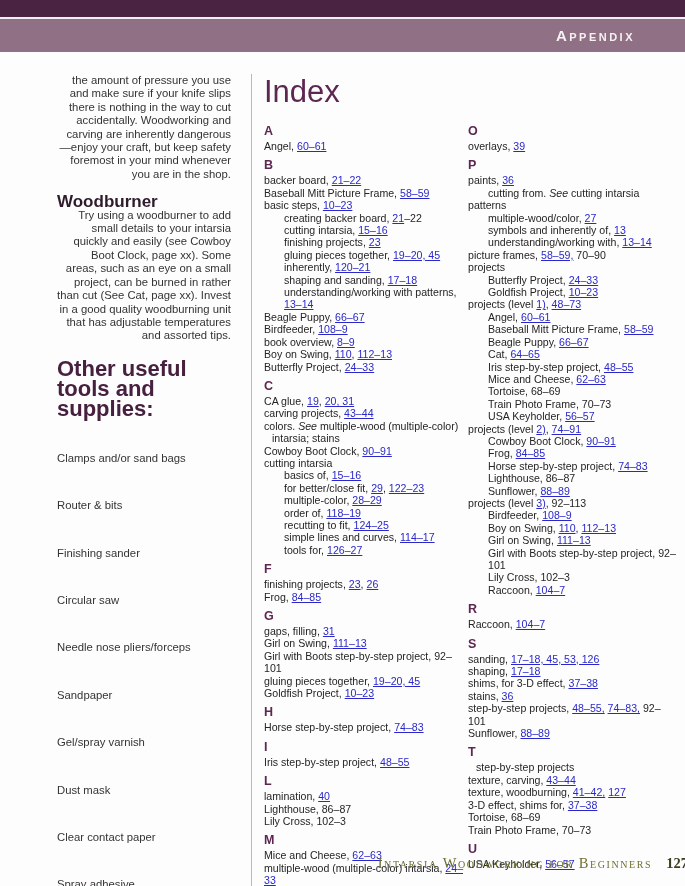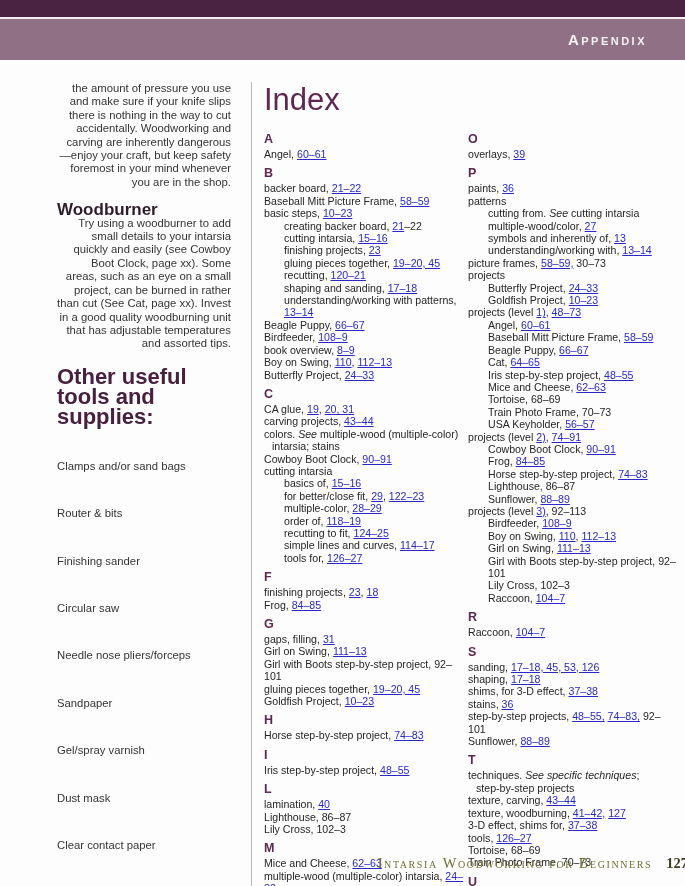--- a/index.html
+++ b/index.html
@@ -5,21 +5,21 @@
   html,body{margin:0;padding:0;}
   body{
     width:685px;height:886px;overflow:hidden;background:#fbfbfb;
     font-family:"Liberation Sans","DejaVu Sans",sans-serif;color:#2b2a2a;
     position:relative;
   }
   .page{width:685px;height:886px;background:#fdfdfd;position:relative;}
   
   .topbar{height:17px;background:var(--topbar,#4a2342);}
   .topline{height:2px;background:#f4eef2;}
-  .band{height:41px;background:var(--band,#907084);display:flex;align-items:center;justify-content:flex-end;padding-right:38px;box-sizing:border-box;}
+  .band{height:33px;background:var(--band,#907084);display:flex;align-items:center;justify-content:flex-end;padding-right:50px;box-sizing:border-box;}
   .band .appendix{color:#f6f2f4;font-variant:small-caps;letter-spacing:2.5px;font-size:15px;font-weight:600;}
   
   .content{display:flex;padding:22px 8px 0 57px;box-sizing:border-box;}
   .leftcol{width:182px;flex:none;font-size:11.3px;line-height:13.4px;color:#353334;}
   .leftcol p{margin:0 8px 0 0;text-align:right;}
   .h-wood{font-size:17px;font-weight:700;color:#2e1c2b;margin:14px 0 0 0;}
   .h-tools{font-size:22px;font-weight:700;color:#47203f;line-height:20px;margin:16px 0 5px 0;}
   .toolslist div{line-height:15.4px;margin-top:32px;}
   .divider{width:1px;background:#b9b9b9;margin:0 12px 0 12px;flex:none;min-height:768px;}
   
@@ -85,21 +85,21 @@
             <div class="letter">A</div>
             <div class="entry ind0"><span>Angel, </span><a class="pg" href="#">60–61</a></div>
             <div class="letter">B</div>
             <div class="entry ind0"><span>backer board, </span><a class="pg" href="#">21–22</a></div>
             <div class="entry ind0"><span>Baseball Mitt Picture Frame, </span><a class="pg" href="#">58–59</a></div>
             <div class="entry ind0"><span>basic steps, </span><a class="pg" href="#">10–23</a></div>
             <div class="entry ind1"><span>creating backer board, </span><a class="pg" href="#">21</a><span>–22</span></div>
             <div class="entry ind1"><span>cutting intarsia, </span><a class="pg" href="#">15–16</a></div>
             <div class="entry ind1"><span>finishing projects, </span><a class="pg" href="#">23</a></div>
             <div class="entry ind1"><span>gluing pieces together, </span><a class="pg" href="#">19–20, 45</a></div>
-            <div class="entry ind1"><span>recutting, </span><a class="pg" href="#">120–21</a></div>
+            <div class="entry ind1"><span>inherently, </span><a class="pg" href="#">120–21</a></div>
             <div class="entry ind1"><span>shaping and sanding, </span><a class="pg" href="#">17–18</a></div>
             <div class="entry ind1"><span>understanding/working with patterns, </span><a class="pg" href="#">13–14</a></div>
             <div class="entry ind0"><span>Beagle Puppy, </span><a class="pg" href="#">66–67</a></div>
             <div class="entry ind0"><span>Birdfeeder, </span><a class="pg" href="#">108–9</a></div>
             <div class="entry ind0"><span>book overview, </span><a class="pg" href="#">8–9</a></div>
             <div class="entry ind0"><span>Boy on Swing, </span><a class="pg" href="#">110</a><span>, </span><a class="pg" href="#">112–13</a></div>
             <div class="entry ind0"><span>Butterfly Project, </span><a class="pg" href="#">24–33</a></div>
             <div class="letter">C</div>
             <div class="entry ind0"><span>CA glue, </span><a class="pg" href="#">19</a><span>, </span><a class="pg" href="#">20, 31</a></div>
             <div class="entry ind0"><span>carving projects, </span><a class="pg" href="#">43–44</a></div>
@@ -108,21 +108,21 @@
             <div class="entry ind0"><span>Cowboy Boot Clock, </span><a class="pg" href="#">90–91</a></div>
             <div class="entry ind0"><span>cutting intarsia</span></div>
             <div class="entry ind1"><span>basics of, </span><a class="pg" href="#">15–16</a></div>
             <div class="entry ind1"><span>for better/close fit, </span><a class="pg" href="#">29</a><span>, </span><a class="pg" href="#">122–23</a></div>
             <div class="entry ind1"><span>multiple-color, </span><a class="pg" href="#">28–29</a></div>
             <div class="entry ind1"><span>order of, </span><a class="pg" href="#">118–19</a></div>
             <div class="entry ind1"><span>recutting to fit, </span><a class="pg" href="#">124–25</a></div>
             <div class="entry ind1"><span>simple lines and curves, </span><a class="pg" href="#">114–17</a></div>
             <div class="entry ind1"><span>tools for, </span><a class="pg" href="#">126–27</a></div>
             <div class="letter">F</div>
-            <div class="entry ind0"><span>finishing projects, </span><a class="pg" href="#">23</a><span>, </span><a class="pg" href="#">18</a></div>
+            <div class="entry ind0"><span>finishing projects, </span><a class="pg" href="#">23</a><span>, </span><a class="pg" href="#">26</a></div>
             <div class="entry ind0"><span>Frog, </span><a class="pg" href="#">84–85</a></div>
             <div class="letter">G</div>
             <div class="entry ind0"><span>gaps, filling, </span><a class="pg" href="#">31</a></div>
             <div class="entry ind0"><span>Girl on Swing, </span><a class="pg" href="#">111–13</a></div>
             <div class="entry ind0"><span>Girl with Boots step-by-step project, 92–101</span></div>
             <div class="entry ind0"><span>gluing pieces together, </span><a class="pg" href="#">19–20, 45</a></div>
             <div class="entry ind0"><span>Goldfish Project, </span><a class="pg" href="#">10–23</a></div>
             <div class="letter">H</div>
             <div class="entry ind0"><span>Horse step-by-step project, </span><a class="pg" href="#">74–83</a></div>
             <div class="letter">I</div>
@@ -133,26 +133,26 @@
             <div class="entry ind0"><span>Lily Cross, 102–3</span></div>
             <div class="letter">M</div>
             <div class="entry ind0"><span>Mice and Cheese, </span><a class="pg" href="#">62–63</a></div>
             <div class="entry ind0"><span>multiple-wood (multiple-color) intarsia, </span><a class="pg" href="#">24–33</a></div>
           </div>
         <div class="col2">
             <div class="letter">O</div>
             <div class="entry ind0"><span>overlays, </span><a class="pg" href="#">39</a></div>
             <div class="letter">P</div>
             <div class="entry ind0"><span>paints, </span><a class="pg" href="#">36</a></div>
+            <div class="entry ind1"><span>cutting from. </span><span class="it">See</span><span> cutting intarsia</span></div>
             <div class="entry ind0"><span>patterns</span></div>
-            <div class="entry ind1"><span>cutting from. </span><span class="it">See</span><span> cutting intarsia</span></div>
             <div class="entry ind1"><span>multiple-wood/color, </span><a class="pg" href="#">27</a></div>
             <div class="entry ind1"><span>symbols and inherently of, </span><a class="pg" href="#">13</a></div>
             <div class="entry ind1"><span>understanding/working with, </span><a class="pg" href="#">13–14</a></div>
-            <div class="entry ind0"><span>picture frames, </span><a class="pg" href="#">58–59,</a><span> 30–73</span></div>
+            <div class="entry ind0"><span>picture frames, </span><a class="pg" href="#">58–59,</a><span> 70–90</span></div>
             <div class="entry ind0"><span>projects</span></div>
             <div class="entry ind1"><span>Butterfly Project, </span><a class="pg" href="#">24–33</a></div>
             <div class="entry ind1"><span>Goldfish Project, </span><a class="pg" href="#">10–23</a></div>
             <div class="entry ind0"><span>projects (level </span><a class="pg" href="#">1)</a><span>, </span><a class="pg" href="#">48–73</a></div>
             <div class="entry ind1"><span>Angel, </span><a class="pg" href="#">60–61</a></div>
             <div class="entry ind1"><span>Baseball Mitt Picture Frame, </span><a class="pg" href="#">58–59</a></div>
             <div class="entry ind1"><span>Beagle Puppy, </span><a class="pg" href="#">66–67</a></div>
             <div class="entry ind1"><span>Cat, </span><a class="pg" href="#">64–65</a></div>
             <div class="entry ind1"><span>Iris step-by-step project, </span><a class="pg" href="#">48–55</a></div>
             <div class="entry ind1"><span>Mice and Cheese, </span><a class="pg" href="#">62–63</a></div>
@@ -175,26 +175,24 @@
             <div class="letter">R</div>
             <div class="entry ind0"><span>Raccoon, </span><a class="pg" href="#">104–7</a></div>
             <div class="letter">S</div>
             <div class="entry ind0"><span>sanding, </span><a class="pg" href="#">17–18, 45, 53, 126</a></div>
             <div class="entry ind0"><span>shaping, </span><a class="pg" href="#">17–18</a></div>
             <div class="entry ind0"><span>shims, for 3-D effect, </span><a class="pg" href="#">37–38</a></div>
             <div class="entry ind0"><span>stains, </span><a class="pg" href="#">36</a></div>
             <div class="entry ind0"><span>step-by-step projects, </span><a class="pg" href="#">48–55,</a><span> </span><a class="pg" href="#">74–83,</a><span> 92–101</span></div>
             <div class="entry ind0"><span>Sunflower, </span><a class="pg" href="#">88–89</a></div>
             <div class="letter">T</div>
-            <div class="entry ind0"><span>techniques. </span><span class="it">See specific techniques</span><span>;</span></div>
             <div class="entry ind2"><span>step-by-step projects</span></div>
             <div class="entry ind0"><span>texture, carving, </span><a class="pg" href="#">43–44</a></div>
             <div class="entry ind0"><span>texture, woodburning, </span><a class="pg" href="#">41–42,</a><span> </span><a class="pg" href="#">127</a></div>
             <div class="entry ind0"><span>3-D effect, shims for, </span><a class="pg" href="#">37–38</a></div>
-            <div class="entry ind0"><span>tools, </span><a class="pg" href="#">126–27</a></div>
             <div class="entry ind0"><span>Tortoise, 68–69</span></div>
             <div class="entry ind0"><span>Train Photo Frame, 70–73</span></div>
             <div class="letter">U</div>
             <div class="entry ind0"><span>USA Keyholder, </span><a class="pg" href="#">56–57</a></div>
           </div>
       </div>
     </div>
 
   </div>
 

